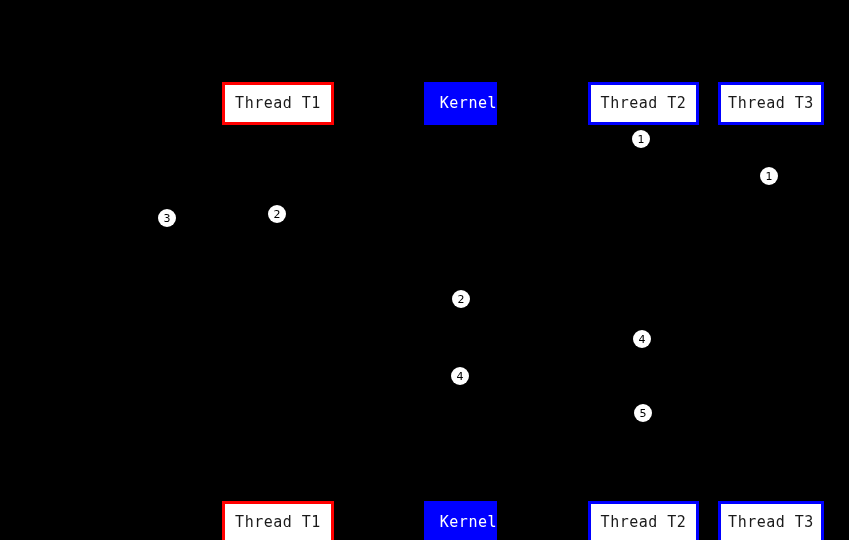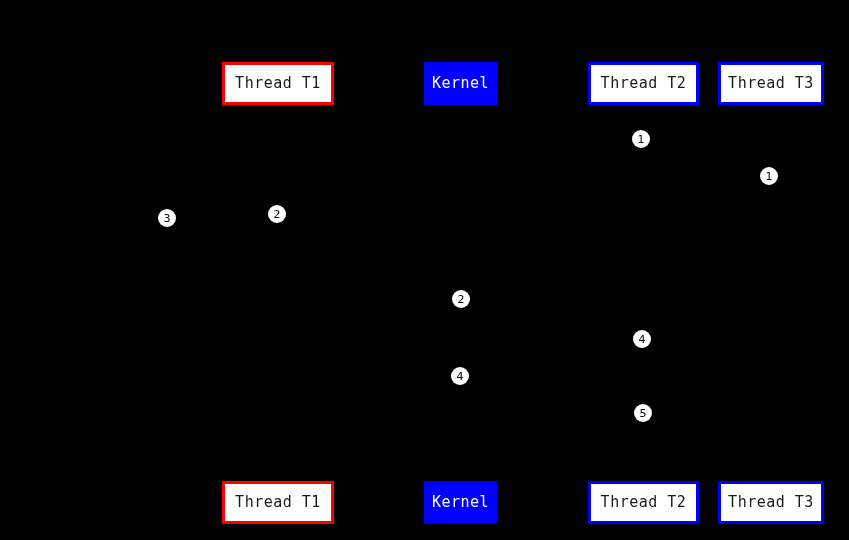--- a/index.html
+++ b/index.html
@@ -45,30 +45,32 @@
     position: absolute;
     box-sizing: border-box;
     display: flex;
     align-items: center;
     justify-content: center;
     font-family: "DejaVu Sans Mono", monospace;
     font-size: 15px;
     letter-spacing: 0.5px;
     white-space: nowrap;
     line-height: 1;
+    margin-top: 20px;
   }
   .participant.outlined {
     background: #FFFFFF;
     border-width: 3px;
     border-style: solid;
     color: #1A1A1A;
   }
   .participant.filled {
     color: #FFFFFF;
     border: 0;
+    justify-content: flex-end;
   }
 
   
   .step-bullet {
     position: absolute;
     width: 18px;
     height: 18px;
     border-radius: 50%;
     background: #FFFFFF;
     color: #000000;

